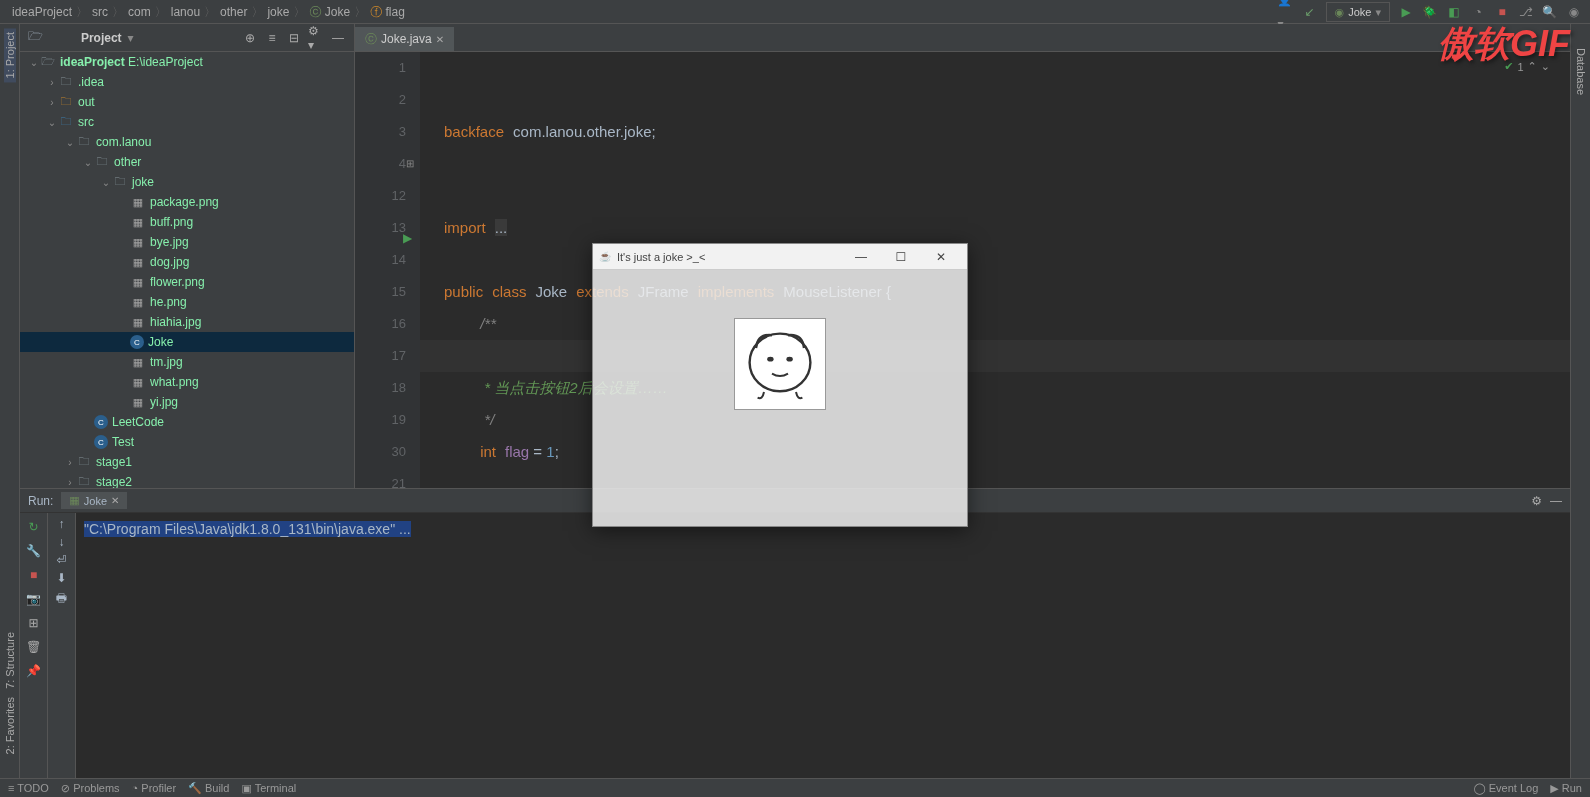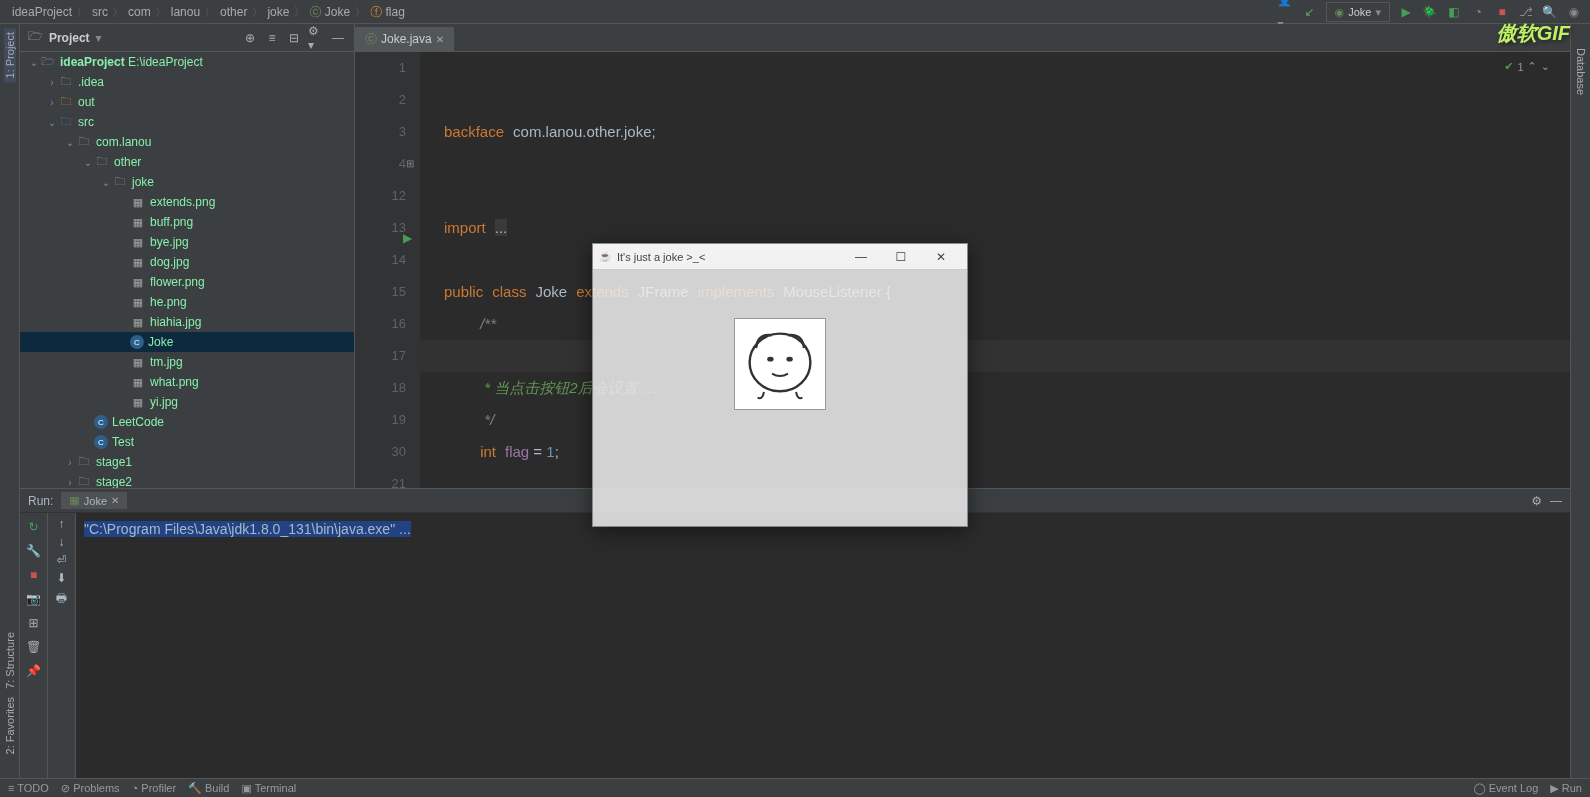--- a/index.html
+++ b/index.html
@@ -3,30 +3,30 @@
 <meta charset="utf-8">
 <style>
 * { margin: 0; padding: 0; box-sizing: border-box; font-family: "Segoe UI", sans-serif; }
 body { background: #2b2b2b; color: #a9b7c6; font-size: 12px; width: 1590px; height: 797px; overflow: hidden; position: relative; }
 .breadcrumb { height: 24px; line-height: 24px; background: #3c3f41; border-bottom: 1px solid #555; display: flex; align-items: center; padding: 0 8px; }
 .breadcrumb .crumb { color: #aaa; padding: 0 4px; cursor: pointer; }
 .breadcrumb .sep { color: #666; }
 .breadcrumb .right { margin-left: auto; display: flex; align-items: center; gap: 8px; }
 .breadcrumb .right .ic { width: 16px; height: 16px; display: flex; align-items: center; justify-content: center; color: #888; cursor: pointer; }
 .run-config { border: 1px solid #555; padding: 0 8px; height: 20px; display: flex; align-items: center; gap: 4px; color: #ccc; font-size: 11px; }
-.watermark { position: absolute; top: 20px; right: 20px; font-size: 20px; font-weight: bold; font-style: italic; color: #bef264; text-shadow: 2px 2px 4px rgba(0,0,0,0.5); pointer-events: none; z-index: 100; }
+.watermark { position: absolute; top: 20px; right: 20px; font-size: 36px; font-weight: bold; font-style: italic; color: #ef4444; text-shadow: 2px 2px 4px rgba(0,0,0,0.5); pointer-events: none; z-index: 100; }
 .layout { display: flex; height: calc(100% - 24px - 19px); }
 .left-stripe { width: 20px; background: #3c3f41; display: flex; flex-direction: column; align-items: center; padding-top: 4px; border-right: 1px solid #555; }
 .left-stripe .label { writing-mode: vertical-rl; transform: rotate(180deg); font-size: 11px; color: #aaa; padding: 4px 0; cursor: pointer; }
 .left-stripe .label.active { background: #4b6eaf44; }
 .right-stripe { width: 20px; background: #3c3f41; border-left: 1px solid #555; display: flex; flex-direction: column; align-items: center; padding-top: 20px; }
 .right-stripe .label { writing-mode: vertical-rl; font-size: 11px; color: #aaa; padding: 4px 0; cursor: pointer; }
 .project-panel { width: 335px; background: #3c3f41; border-right: 1px solid #555; display: flex; flex-direction: column; }
 .project-header { height: 28px; display: flex; align-items: center; padding: 0 8px; border-bottom: 1px solid #555; gap: 6px; }
-.project-header .title { color: #ccc; font-weight: bold; font-size: 12px; }
+.project-header .title { color: #ccc; font-weight: bold; font-size: 12px; margin-left: 32px; }
 .project-header .spacer { flex: 1; }
 .project-header .ic { width: 16px; height: 16px; display: flex; align-items: center; justify-content: center; color: #aaa; cursor: pointer; font-size: 12px; }
 .tree { flex: 1; overflow-y: auto; font-size: 12px; }
 .tree-row { display: flex; align-items: center; height: 20px; padding-left: 8px; cursor: pointer; white-space: nowrap; }
 .tree-row.selected { background: #0d293e; }
 .tree-row .arrow { width: 12px; color: #888; font-size: 10px; display: inline-block; text-align: center; }
 .tree-row .fic { width: 16px; margin-right: 4px; display: inline-flex; align-items: center; justify-content: center; font-size: 11px; }
 .tree-row .name { color: #86efac; }
 .folder-icon { color: #87939a; }
 .folder-icon.orange { color: #c9862b; }
@@ -168,21 +168,21 @@
               <span class="name ">other</span>
             </div>
             <div class="tree-row" style="padding-left: 80px;">
               <span class="arrow">⌄</span>
               <span class="fic folder-icon ">🗀</span>
               <span class="name ">joke</span>
             </div>
             <div class="tree-row" style="padding-left: 98px;">
               <span class="arrow"></span>
               <span class="fic" style="color:#a0a0a0">▦</span>
-              <span class="name ">extends.png</span>
+              <span class="name ">package.png</span>
             </div>
             <div class="tree-row" style="padding-left: 98px;">
               <span class="arrow"></span>
               <span class="fic" style="color:#a0a0a0">▦</span>
               <span class="name ">buff.png</span>
             </div>
             <div class="tree-row" style="padding-left: 98px;">
               <span class="arrow"></span>
               <span class="fic" style="color:#a0a0a0">▦</span>
               <span class="name ">bye.jpg</span>

